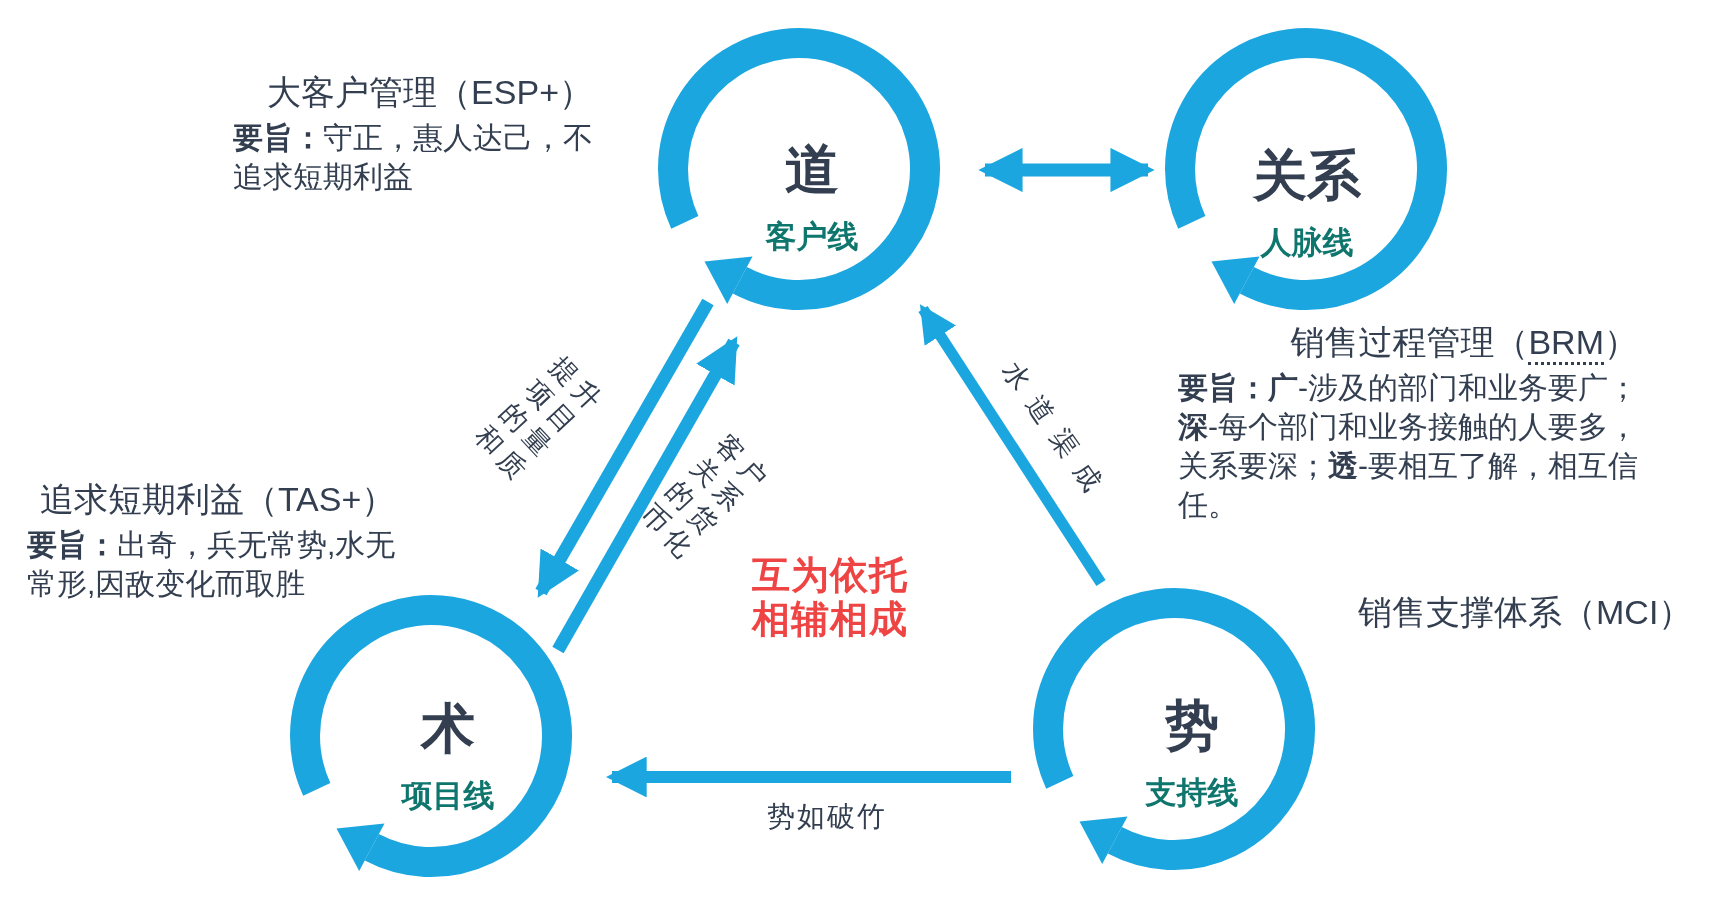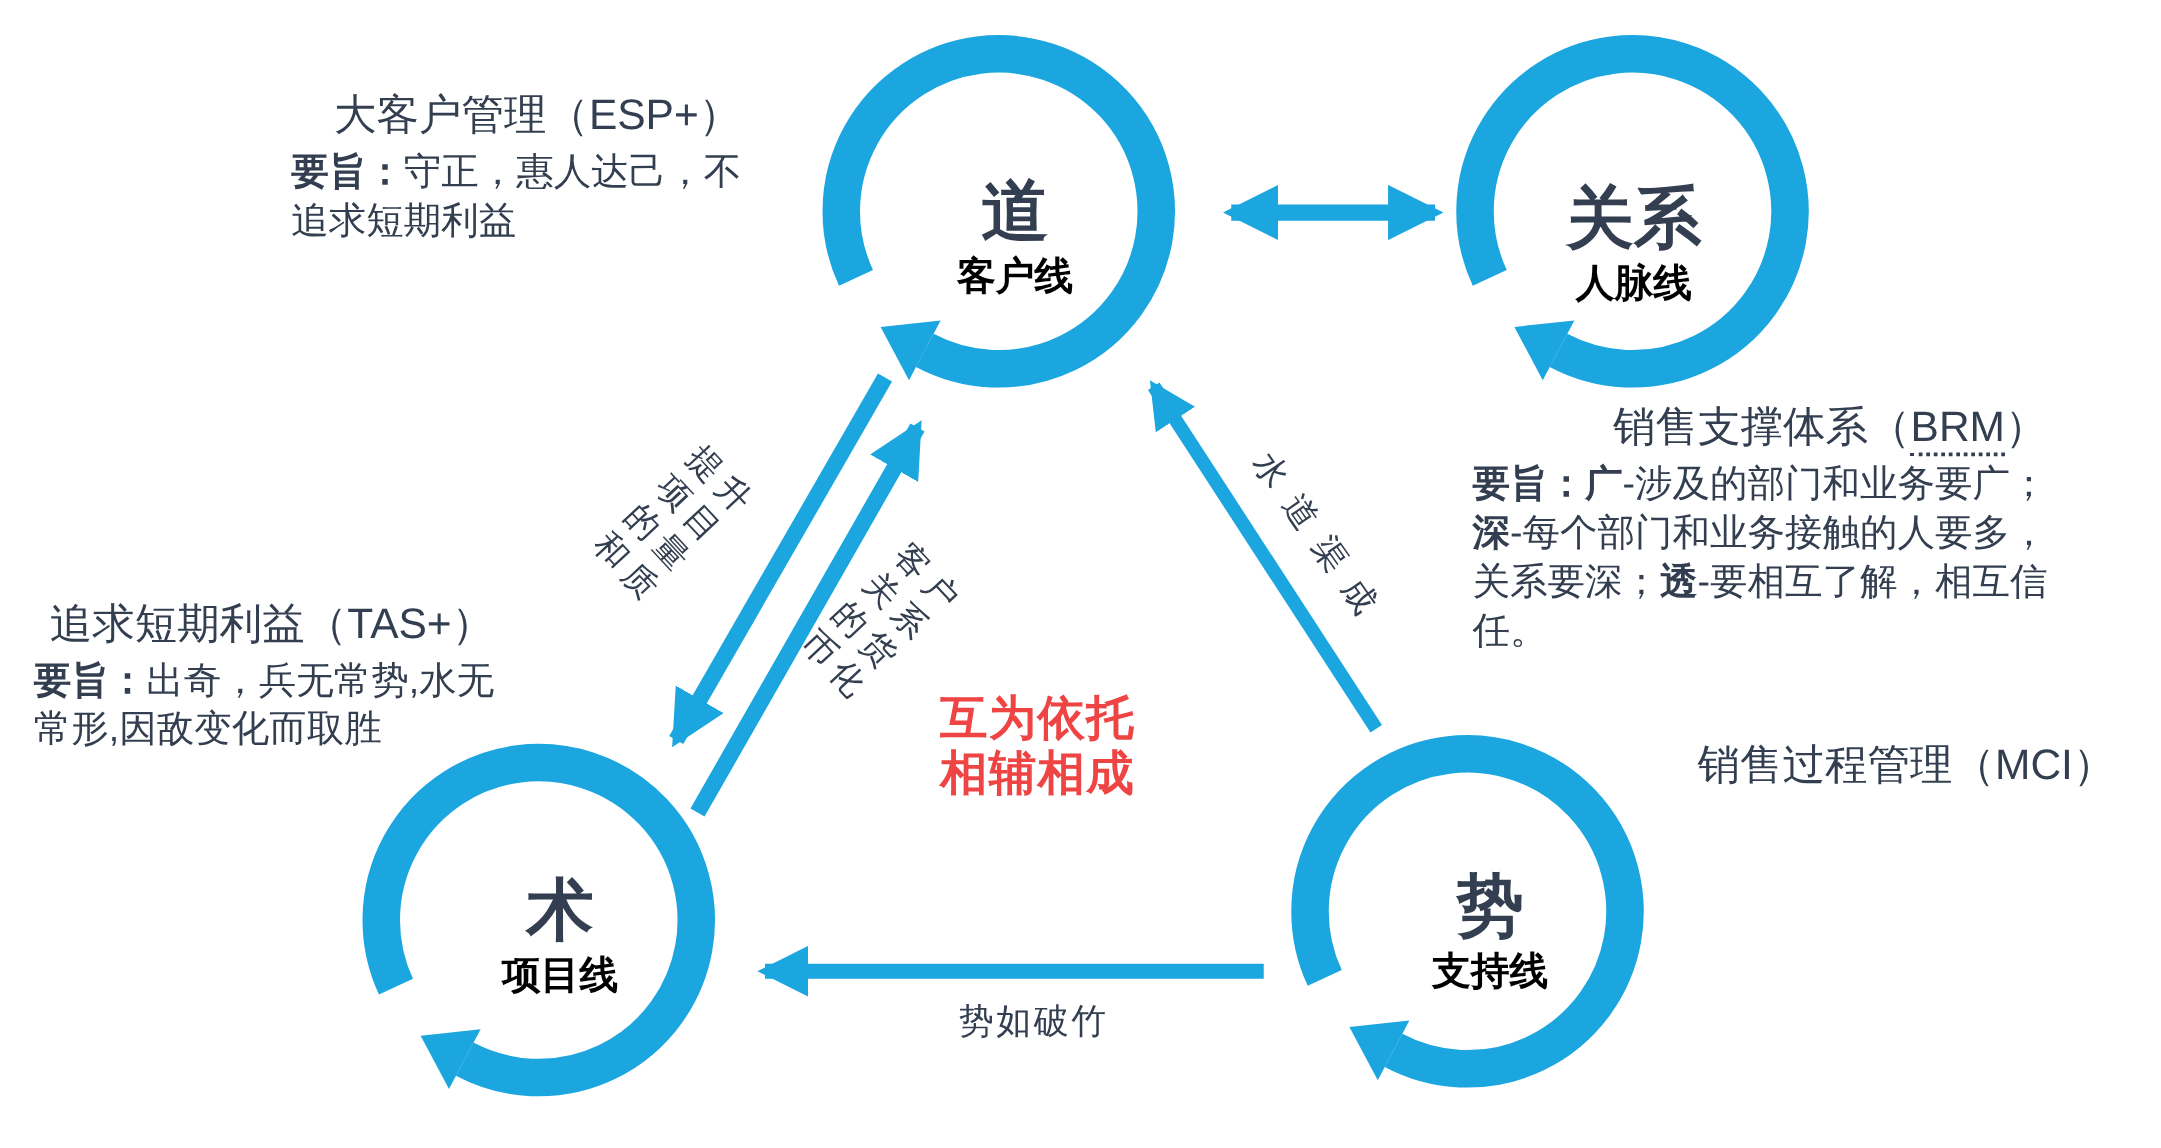--- a/index.html
+++ b/index.html
@@ -13,21 +13,21 @@
   }
   .layer{position:absolute;left:0;top:0;width:100%;height:100%;}
   
   .block{position:absolute;white-space:nowrap;}
   .block-title{font-size:34px;font-weight:400;letter-spacing:0px;line-height:44px;text-align:right;}
   .block-body{font-size:30px;font-weight:400;line-height:39px;white-space:pre-line;margin-top:4px;}
   .acronym-underline{border-bottom:3px dotted #333F50;padding-bottom:1px;}
   
   .node-label{position:absolute;text-align:center;transform:translateX(-50%);}
   .node-char{font-size:54px;font-weight:700;line-height:56px;color:#333F50;}
-  .node-sub{font-size:31px;font-weight:700;line-height:36px;margin-top:6px;color:#000000;}
+  .node-sub{font-size:31px;font-weight:700;line-height:36px;margin-top:22px;color:#0f766e;}
   
   .slogan{
     position:absolute;left:752px;top:553px;
     font-size:38px;font-weight:700;line-height:44px;
     color:#ef4444;white-space:pre-line;letter-spacing:1px;
   }
   
   .arrow-label{
     position:absolute;color:#333F50;font-size:27px;font-weight:400;
     white-space:pre-line;text-align:left;line-height:34px;letter-spacing:6px;
@@ -99,35 +99,35 @@
     <div class="node-sub">支持线</div>
   </div>
 
   <div class="block" style="left:233px;top:70px;">
     <div class="block-title">大客户管理（ESP+）</div>
     <div class="block-body"><b>要旨：</b>守正，惠人达己，不
 追求短期利益</div>
   </div>
 
   <div class="block" style="left:1178px;top:320px;">
-    <div class="block-title"><span>销售支撑体系（</span><span class="acronym-underline">BRM</span><span>）</span></div>
+    <div class="block-title"><span>销售过程管理（</span><span class="acronym-underline">BRM</span><span>）</span></div>
     <div class="block-body"><b>要旨：广</b>-涉及的部门和业务要广；
 <b>深</b>-每个部门和业务接触的人要多，
 关系要深；<b>透</b>-要相互了解，相互信
 任。</div>
   </div>
 
   <div class="block" style="left:27px;top:477px;">
     <div class="block-title">追求短期利益（TAS+）</div>
     <div class="block-body"><b>要旨：</b>出奇，兵无常势,水无
 常形,因敌变化而取胜</div>
   </div>
 
   <div class="block" style="left:1358px;top:590px;">
-    <div class="block-title">销售过程管理（MCI）</div>
+    <div class="block-title">销售支撑体系（MCI）</div>
   </div>
 
   <div class="slogan">互为依托
 相辅相成</div>
 
   <div class="arrow-label rot" style="left:540px;top:420px;">提升
 项目
 的量
 和质</div>
 

